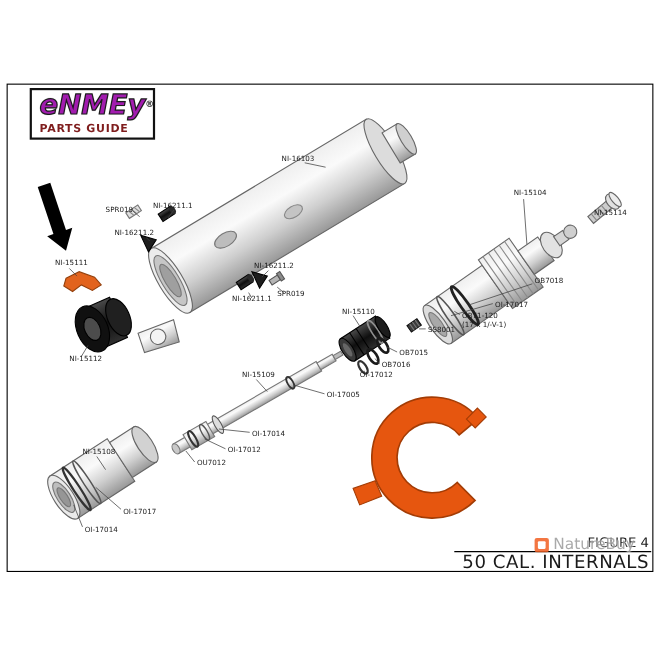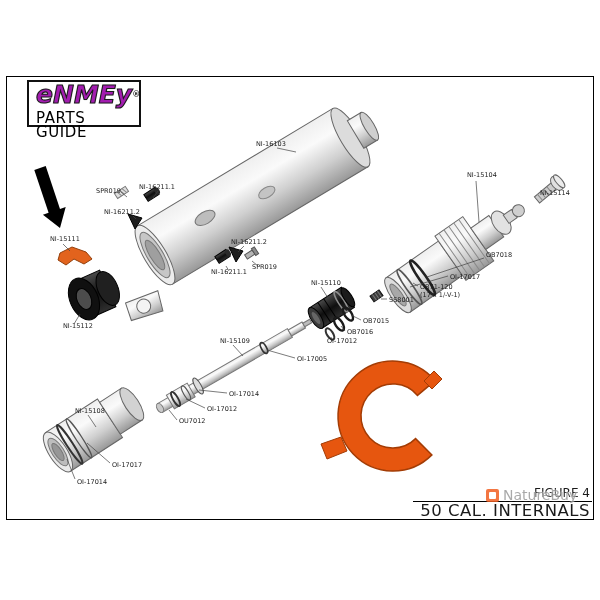--- a/index.html
+++ b/index.html
@@ -9,21 +9,21 @@
   svg text{font-family:"DejaVu Sans",sans-serif;fill:#1a1a1a;}
   .part-label{font-size:6.5px;}
   .figure-label{font-size:12px;}
   .figure-title{font-size:16.5px;letter-spacing:.5px;}
   .logo-box{position:absolute;left:27px;top:80px;width:114px;height:47px;background:#fff;
             border:2px solid #111;box-sizing:border-box;padding:0 0 0 7px;z-index:4;}
   .logo-line{line-height:26px;white-space:nowrap;}
   .logo-text{font-size:25px;font-weight:bold;font-style:italic;color:#a21caf;
              -webkit-text-stroke:1.1px #1c1c1c;text-shadow:0 0 1px #1c1c1c;}
   .logo-reg{font-size:8px;vertical-align:super;color:#222;font-weight:bold;}
-  .logo-sub{font-size:15px;font-weight:normal;color:#000000;letter-spacing:.6px;line-height:14px;}
+  .logo-sub{font-size:10px;font-weight:bold;color:#7f1d1d;letter-spacing:.6px;line-height:14px;}
   .watermark{position:absolute;left:486px;top:487px;display:flex;align-items:center;gap:4px;
              opacity:.85;z-index:6;}
   .wm-icon{width:13px;height:13px;background:#f15f22;border-radius:2px;display:inline-block;
            position:relative;}
   .wm-icon::after{content:"";position:absolute;left:3px;top:3px;width:7px;height:7px;
                   background:#fff;border-radius:1px;}
   .wm-text{font-size:14px;color:#9b9b9b;text-shadow:0 0 2px #fff,0 0 2px #fff;}
 </style>
 </head>
 <body>

